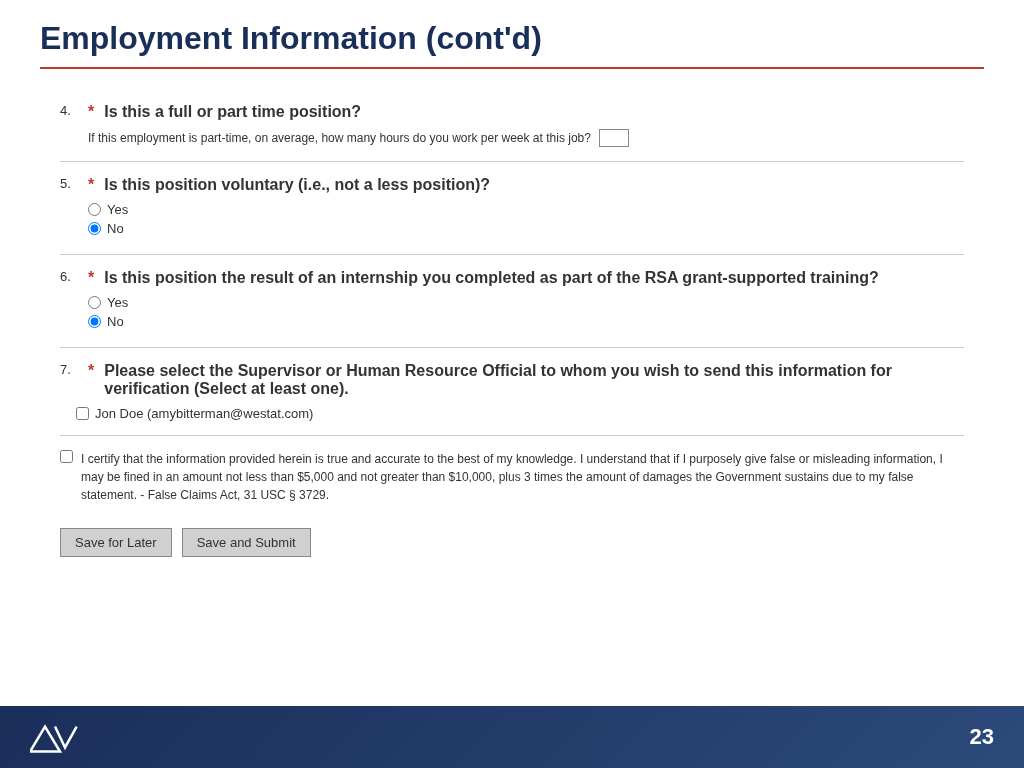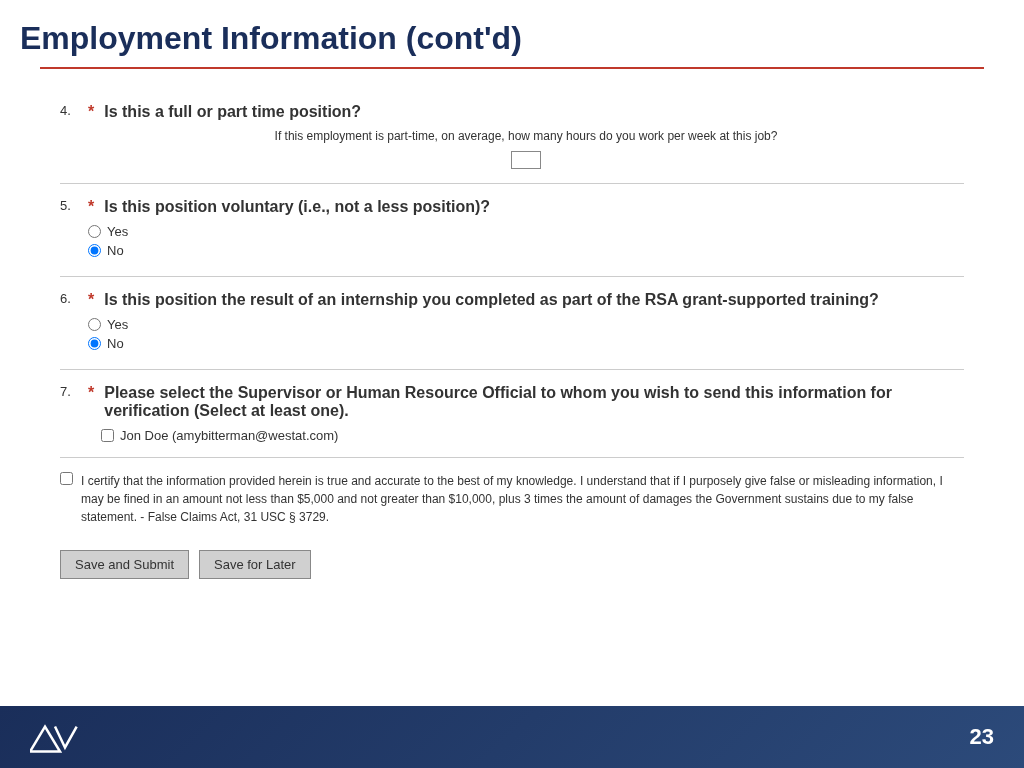--- a/index.html
+++ b/index.html
@@ -1,45 +1,45 @@
 <!DOCTYPE html>
 <html><head>
   <meta charset="utf-8">
   <style>
     * { box-sizing: border-box; margin: 0; padding: 0; }
     body { font-family: Arial, sans-serif; background: #fff; width: 1024px; height: 768px; overflow: hidden; }
 
     .page-wrapper { display: flex; flex-direction: column; height: 768px; }
 
     
-    .page-header { padding: 20px 40px 10px 20px; }
+    .page-header { padding: 20px 40px 10px 40px; }
     .page-title { font-size: 32px; font-weight: bold; color: #1a2e5a; }
     .header-divider { border: none; border-top: 2px solid #c0392b; margin: 0 40px; }
 
     
     .main-content { flex: 1; padding: 20px 60px 20px 60px; overflow-y: auto; }
 
     
     .question-row { padding: 14px 0; border-bottom: 1px solid #ccc; }
     .question-row:last-of-type { border-bottom: none; }
 
     .question-line { display: flex; align-items: flex-start; gap: 8px; margin-bottom: 8px; }
     .q-number { font-size: 13px; color: #333; min-width: 20px; }
     .q-required { color: #c0392b; font-weight: bold; margin-right: 2px; }
     .q-text { font-size: 16px; color: #333; font-weight: bold; }
 
     .options { margin-left: 28px; margin-top: 4px; }
     .option-item { display: flex; align-items: center; gap: 6px; margin-bottom: 4px; font-size: 13px; color: #333; }
     .option-item input[type="radio"] { margin: 0; }
 
-    .part-time-row { margin-left: 28px; margin-top: 6px; font-size: 12px; color: #333; display: flex; align-items: center; gap: 8px; flex-direction: column; }
+    .part-time-row { margin-left: 28px; margin-top: 6px; font-size: 12px; color: #333; display: flex; align-items: center; gap: 8px; }
     .part-time-input { width: 30px; height: 18px; border: 1px solid #888; }
 
     
-    .supervisor-option { display: flex; align-items: center; gap: 6px; margin-left: 41px; margin-top: 6px; font-size: 13px; color: #333; }
+    .supervisor-option { display: flex; align-items: center; gap: 6px; margin-left: 16px; margin-top: 6px; font-size: 13px; color: #333; }
     .supervisor-option input[type="checkbox"] { margin: 0; }
 
     
     .cert-row { padding: 14px 0; display: flex; align-items: flex-start; gap: 8px; }
     .cert-text { font-size: 12px; color: #333; line-height: 1.5; }
 
     
     .buttons-row { display: flex; gap: 10px; padding: 10px 0 14px 0; }
     .btn { padding: 6px 14px; font-size: 13px; border: 1px solid #888; background: #d0d0d0; color: #333; cursor: pointer; }
 
@@ -130,22 +130,22 @@
         <span>Jon Doe (amybitterman@westat.com)</span>
       </div>
     </div>
 
     <div class="cert-row">
       <input type="checkbox" style="">
       <p class="cert-text">I certify that the information provided herein is true and accurate to the best of my knowledge. I understand that if I purposely give false or misleading information, I may be fined in an amount not less than $5,000 and not greater than $10,000, plus 3 times the amount of damages the Government sustains due to my false statement. - False Claims Act, 31 USC § 3729.</p>
     </div>
 
     <div class="buttons-row">
+      <button class="btn">Save for Later</button>
       <button class="btn">Save and Submit</button>
-      <button class="btn">Save for Later</button>
     </div>
 
   </div>
 
   <div class="page-footer">
     <div class="footer-logo">
 
       <svg class="logo-svg" viewBox="0 0 60 45">
 
         <polygon points="0,40 18,10 36,40" fill="none" stroke="white" stroke-width="3"></polygon>

